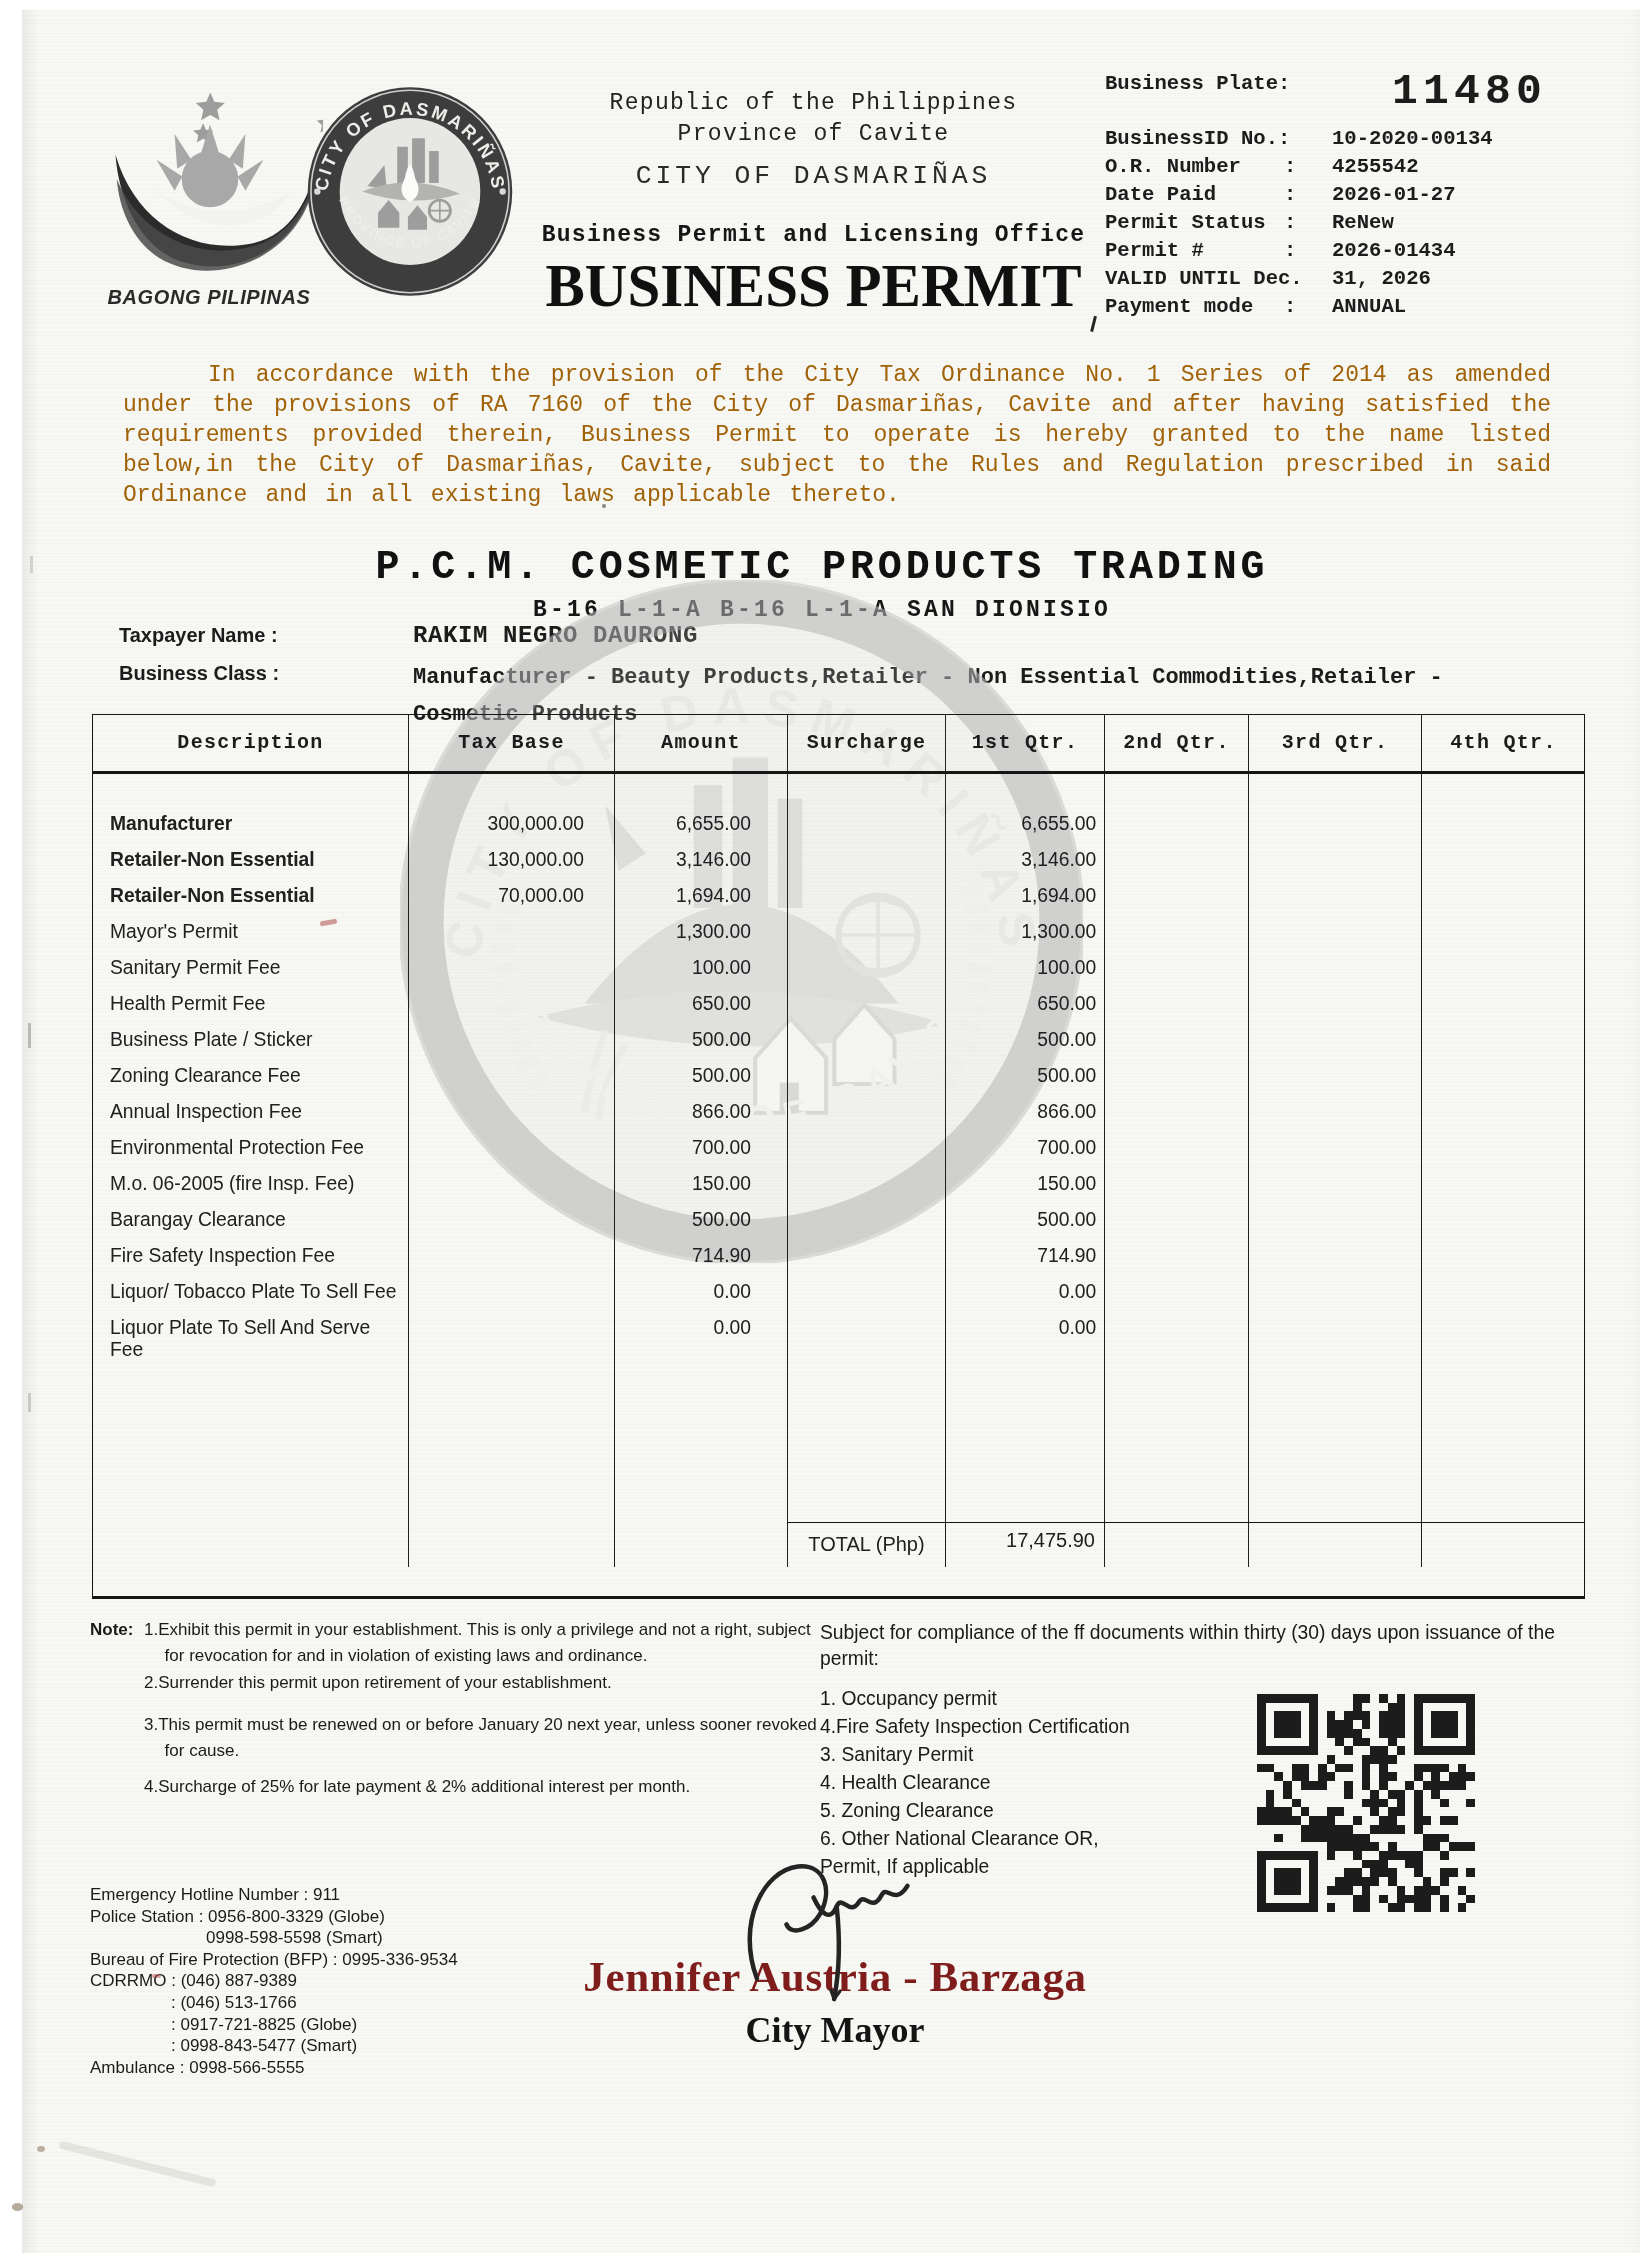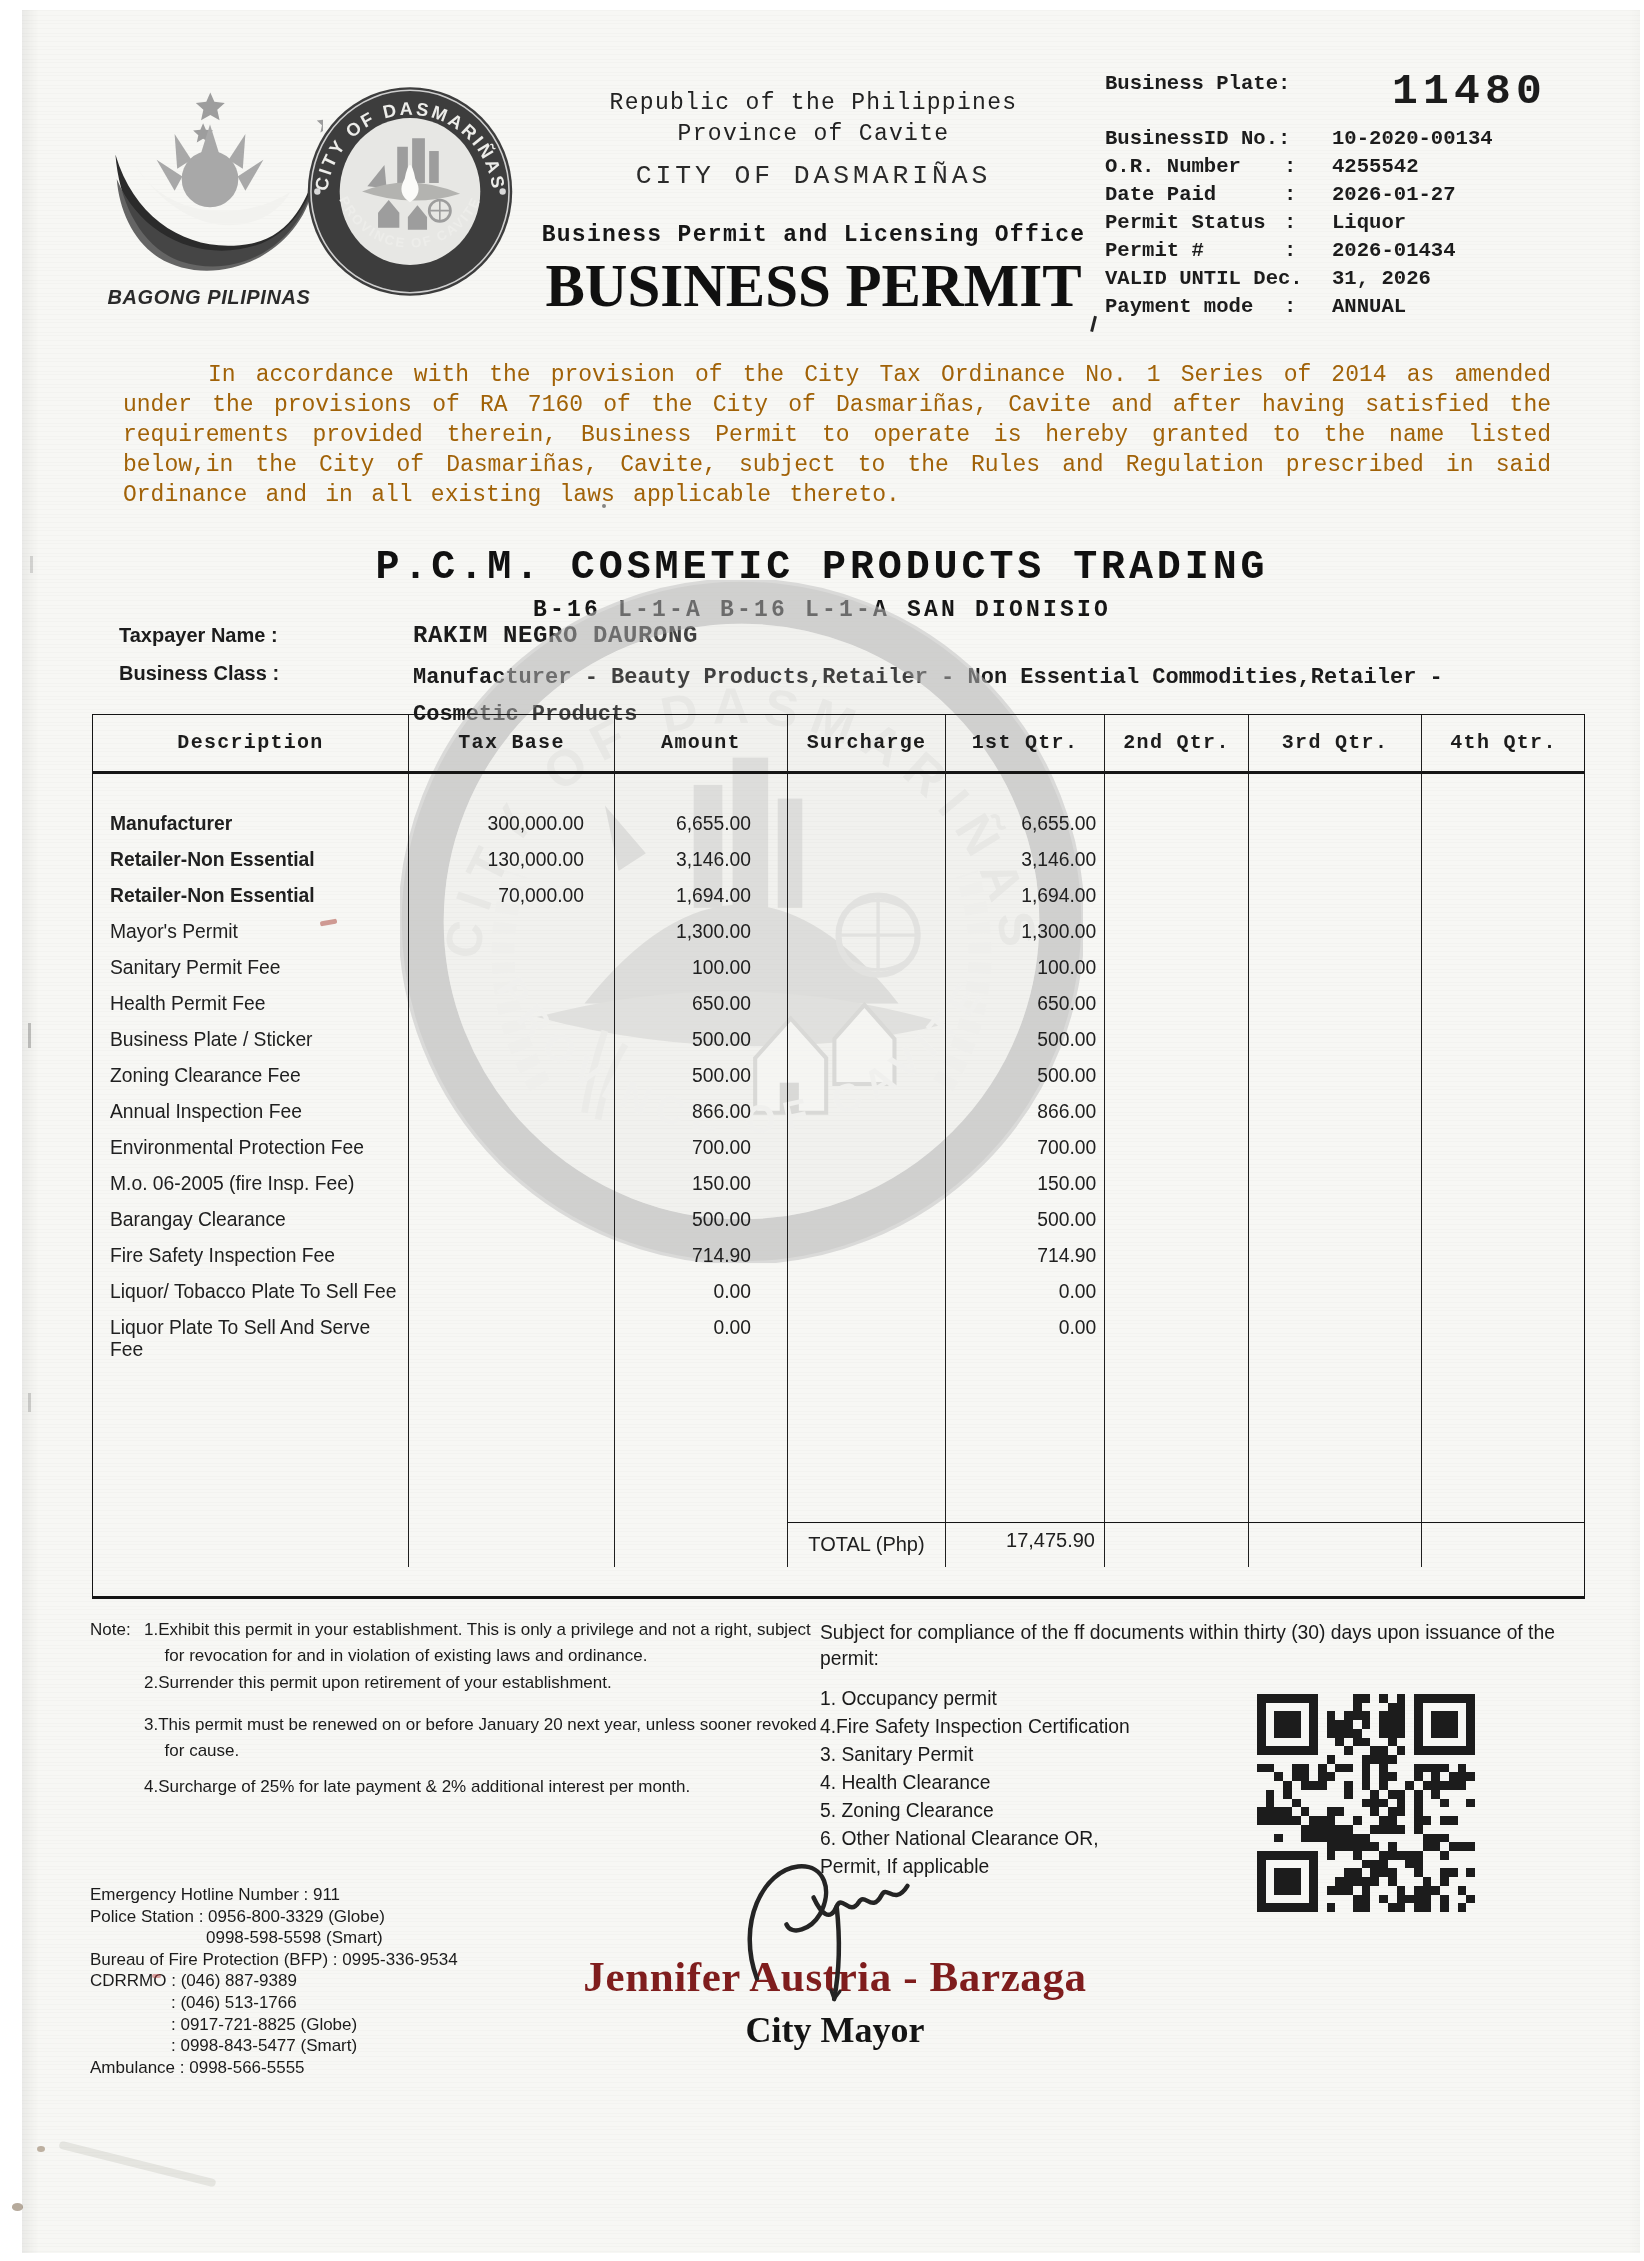--- a/index.html
+++ b/index.html
@@ -71,21 +71,21 @@
   .td.q1{padding-right:7.7px;}
   .sp1{height:32px;padding:0;}
   .sp2{height:153px;padding:0;}
   .trow-b{border-top:1.9px solid #151515 !important;}
   .tot-l{text-align:center;font-size:20px;font-weight:500;padding:10.3px 0 11.6px;}
   .tot-v{text-align:right;font-size:20px;padding:6.4px 9px 15.5px 0;}
   .tot-e{padding:10.3px 0 11.6px;}
 
   
   .notes{left:90px;top:1617px;width:729px;font-size:17px;line-height:26px;color:#1b1b1b;}
-  .note-prefix{position:absolute;left:0;top:0;font-weight:400;}
+  .note-prefix{position:absolute;left:0;top:0;font-weight:700;}
   .note-items{margin-left:54px;}
   .note-items p{margin:0;padding-left:20.6px;text-indent:-20.6px;}
   .note-items p:nth-child(1){margin-bottom:1.3px;}
   .note-items p:nth-child(2){margin-bottom:15.5px;}
   .note-items p:nth-child(3){margin-bottom:10.3px;}
 
   .hotlines{left:90px;top:1884px;width:580px;font-size:17px;line-height:21.6px;color:#1b1b1b;}
   .hl-1{padding-left:116px;}
   .hl-2{padding-left:81px;}
 
@@ -201,21 +201,21 @@
       <span class="iv">4255542</span>
     </div>
     <div class="irow">
       <span class="il">Date Paid</span>
       <span class="is">:</span>
       <span class="iv">2026-01-27</span>
     </div>
     <div class="irow">
       <span class="il">Permit Status</span>
       <span class="is">:</span>
-      <span class="iv">Liquor</span>
+      <span class="iv">ReNew</span>
     </div>
     <div class="irow">
       <span class="il">Permit #</span>
       <span class="is">:</span>
       <span class="iv">2026-01434</span>
     </div>
     <div class="irow">
       <span class="il">VALID UNTIL Dec.</span>
       <span class="is"></span>
       <span class="iv">31, 2026</span>

